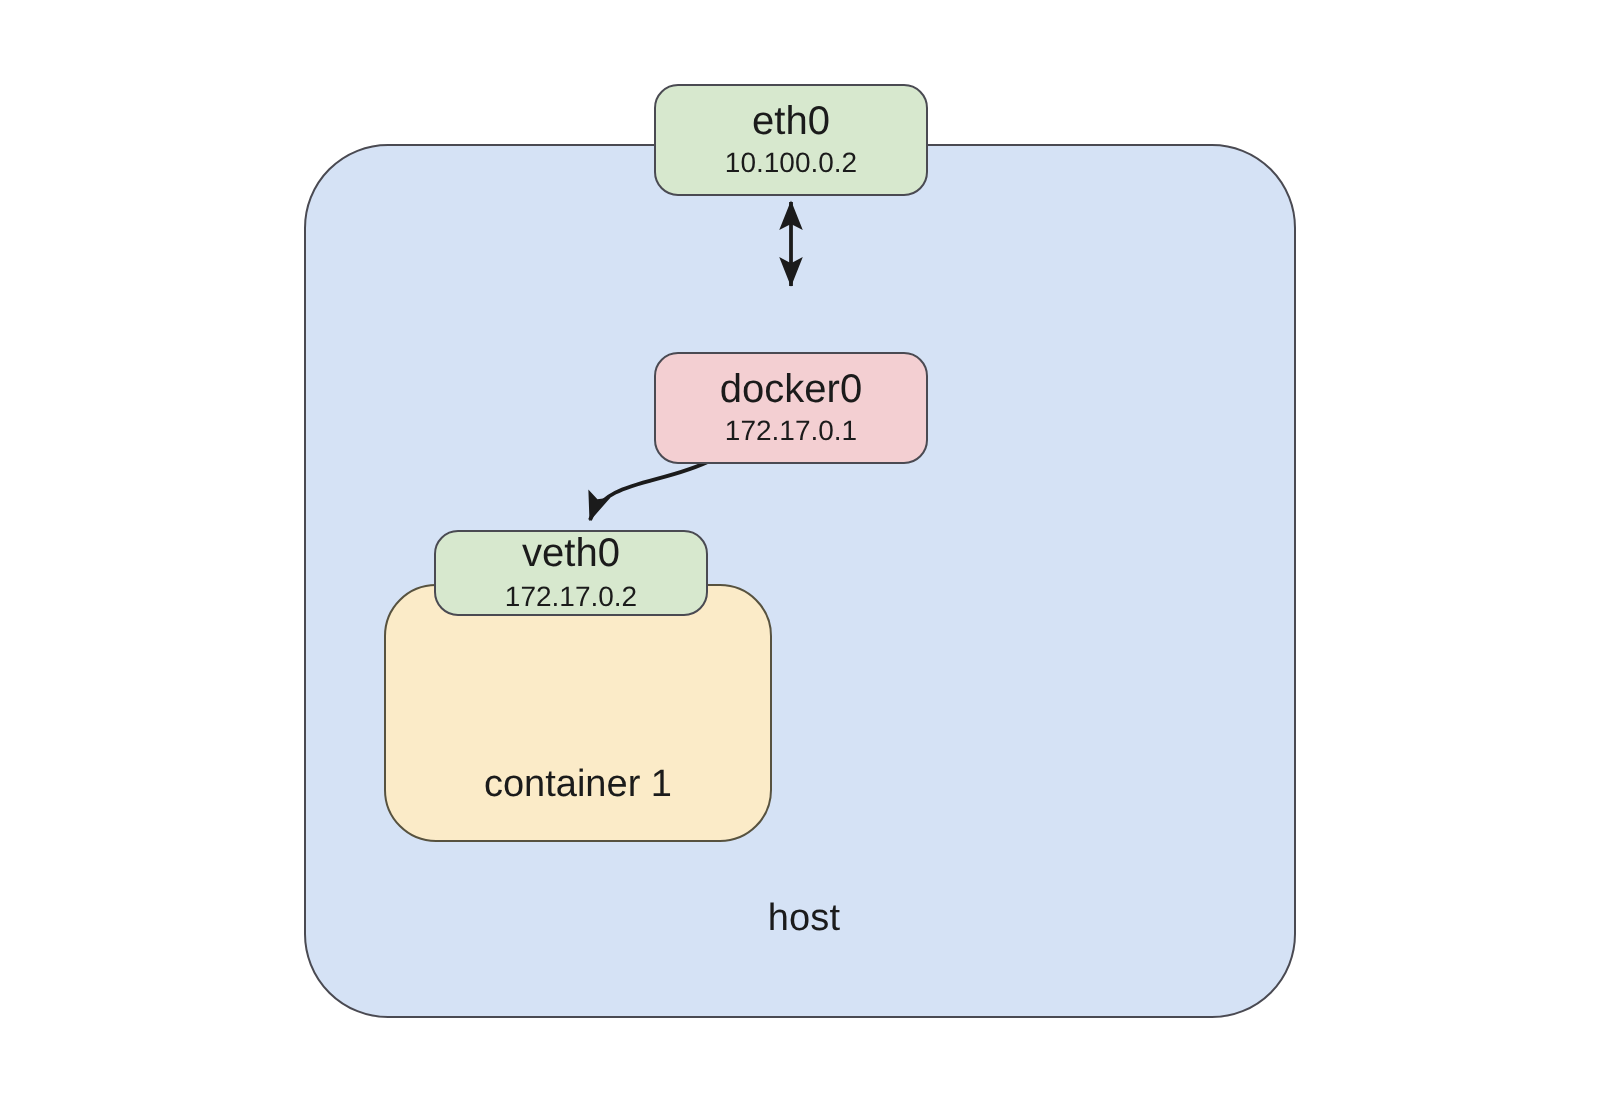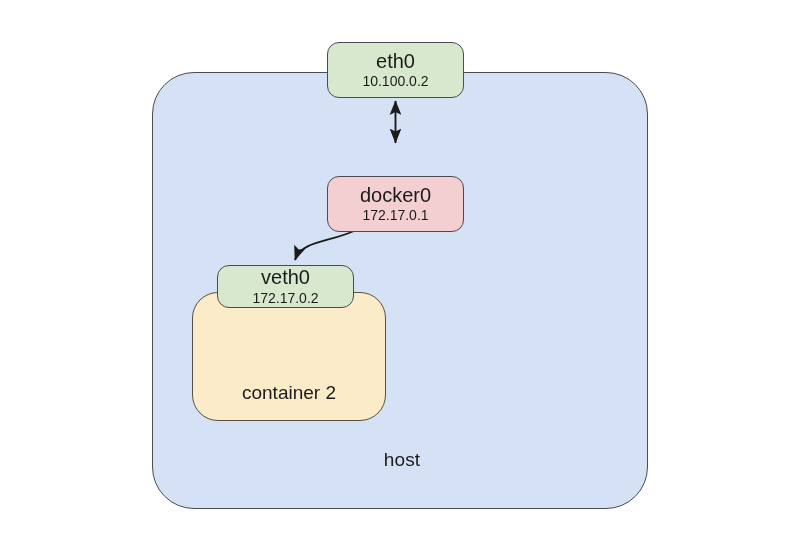--- a/index.html
+++ b/index.html
@@ -154,16 +154,16 @@
   <div class="shape node pink" id="docker0-box">
     <div class="node-title">docker0</div>
     <div class="node-sub">172.17.0.1</div>
   </div>
 
   <div class="shape node green" id="veth0-box">
     <div class="node-title">veth0</div>
     <div class="node-sub">172.17.0.2</div>
   </div>
 
-  <div id="container-label">container 2</div>
+  <div id="container-label">container 1</div>
   <div id="host-label">host</div>
 
 </div>
 
 </body></html>

